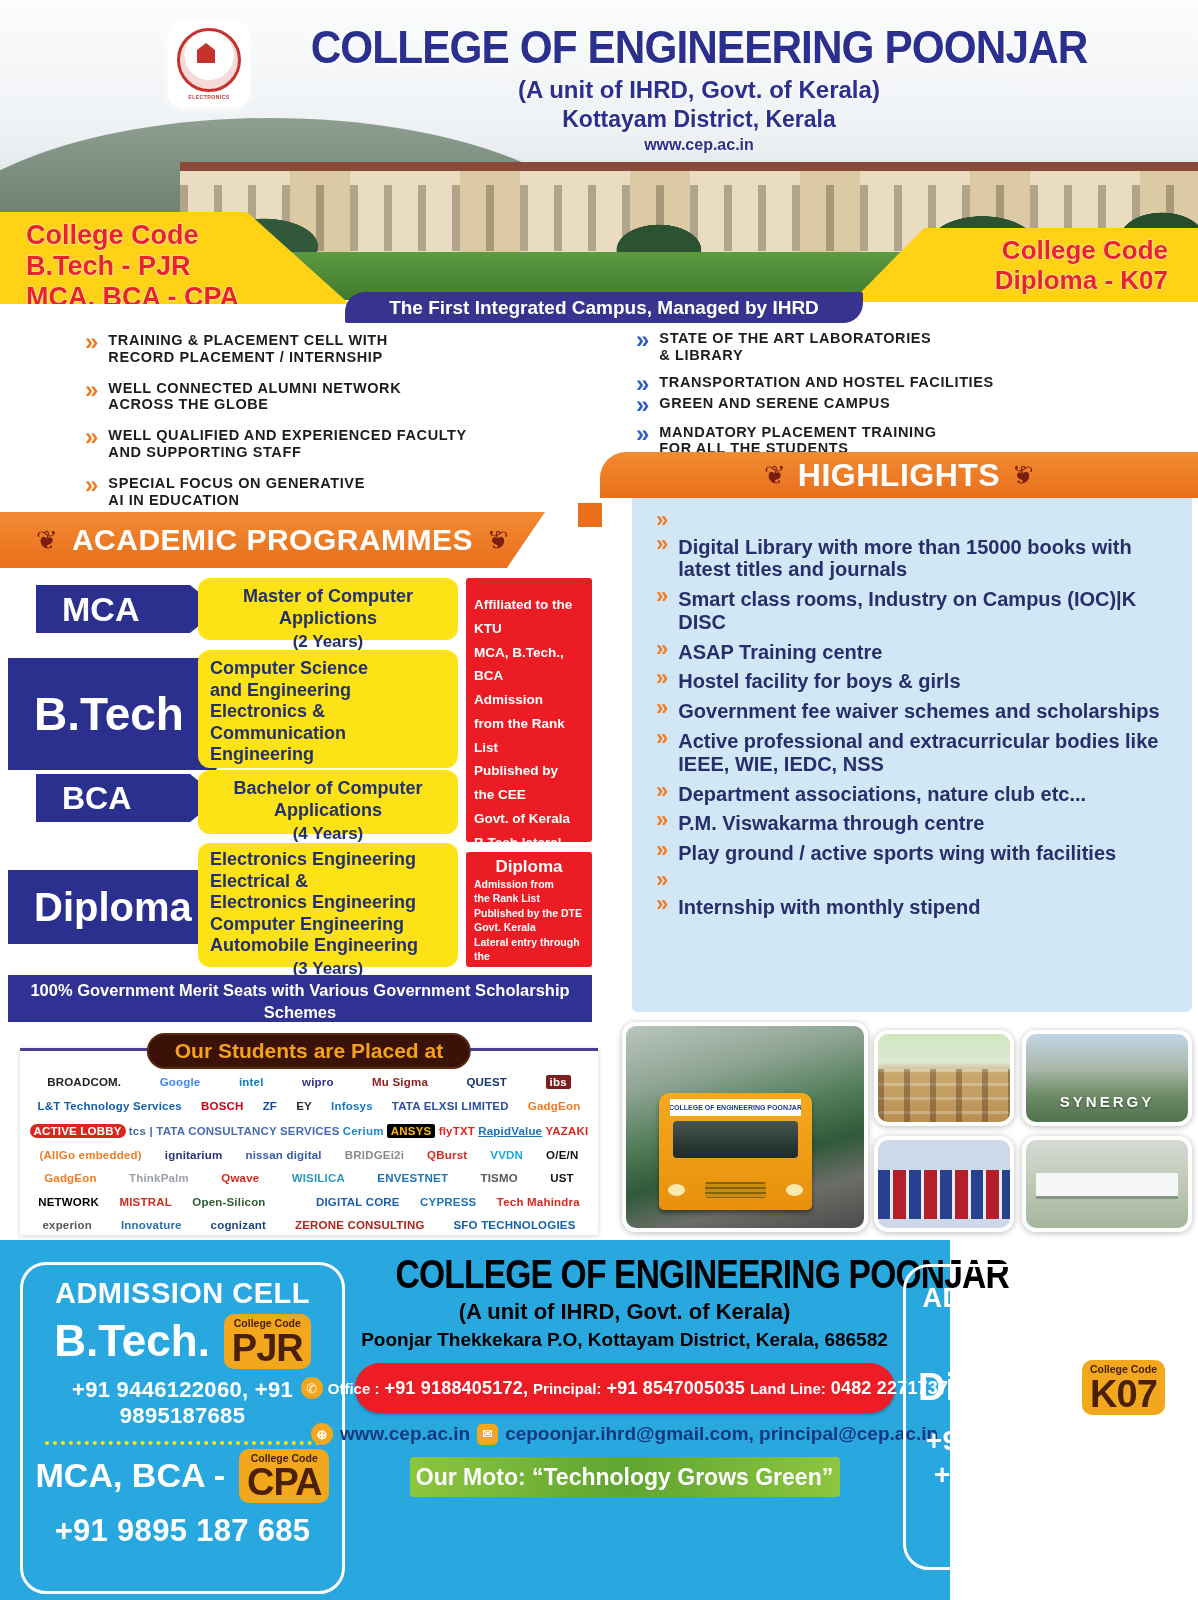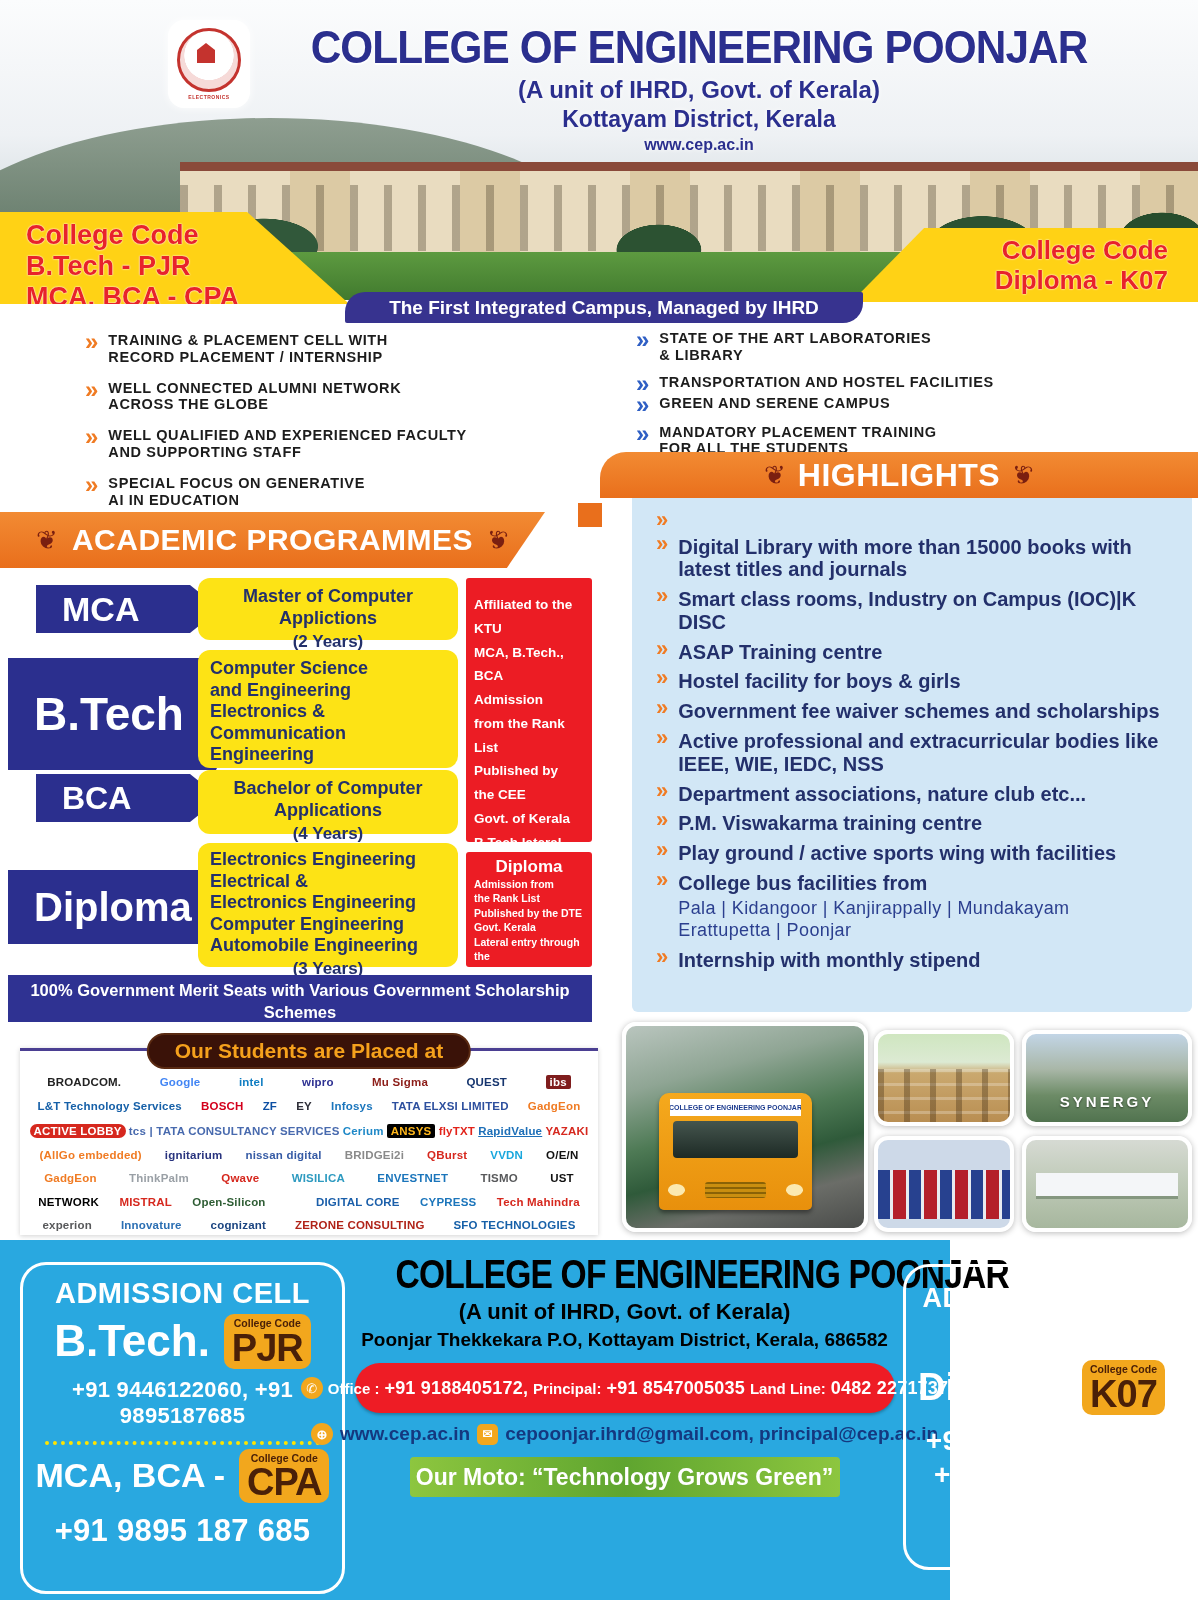--- a/index.html
+++ b/index.html
@@ -305,33 +305,28 @@
     <div class="hl-item">
         <span class="chev o">»</span>
         <div class="hl-text">Active professional and extracurricular bodies like IEEE, WIE, IEDC, NSS</div>
       </div>
     <div class="hl-item">
         <span class="chev o">»</span>
         <div class="hl-text">Department associations, nature club etc...</div>
       </div>
     <div class="hl-item">
         <span class="chev o">»</span>
-        <div class="hl-text">P.M. Viswakarma training centre</div>
+        <div class="hl-text">P.M. Viswakarma through centre</div>
       </div>
     <div class="hl-item">
         <span class="chev o">»</span>
         <div class="hl-text">Play ground / active sports wing with facilities</div>
       </div>
     <div class="hl-item">
         <span class="chev o">»</span>
-      <div>
-        <div class="hl-text">College bus facilities from</div>
-        <div class="hl-sub ml">Pala | Kidangoor | Kanjirappally | Mundakayam
-Erattupetta | Poonjar</div>
-      </div>
     </div>
     <div class="hl-item">
         <span class="chev o">»</span>
         <div class="hl-text">Internship with monthly stipend</div>
       </div>
   </div>
 
   <div class="acad-bar">
     <span class="flourish">❦</span>
     <span class="bar-title">ACADEMIC PROGRAMMES</span>

